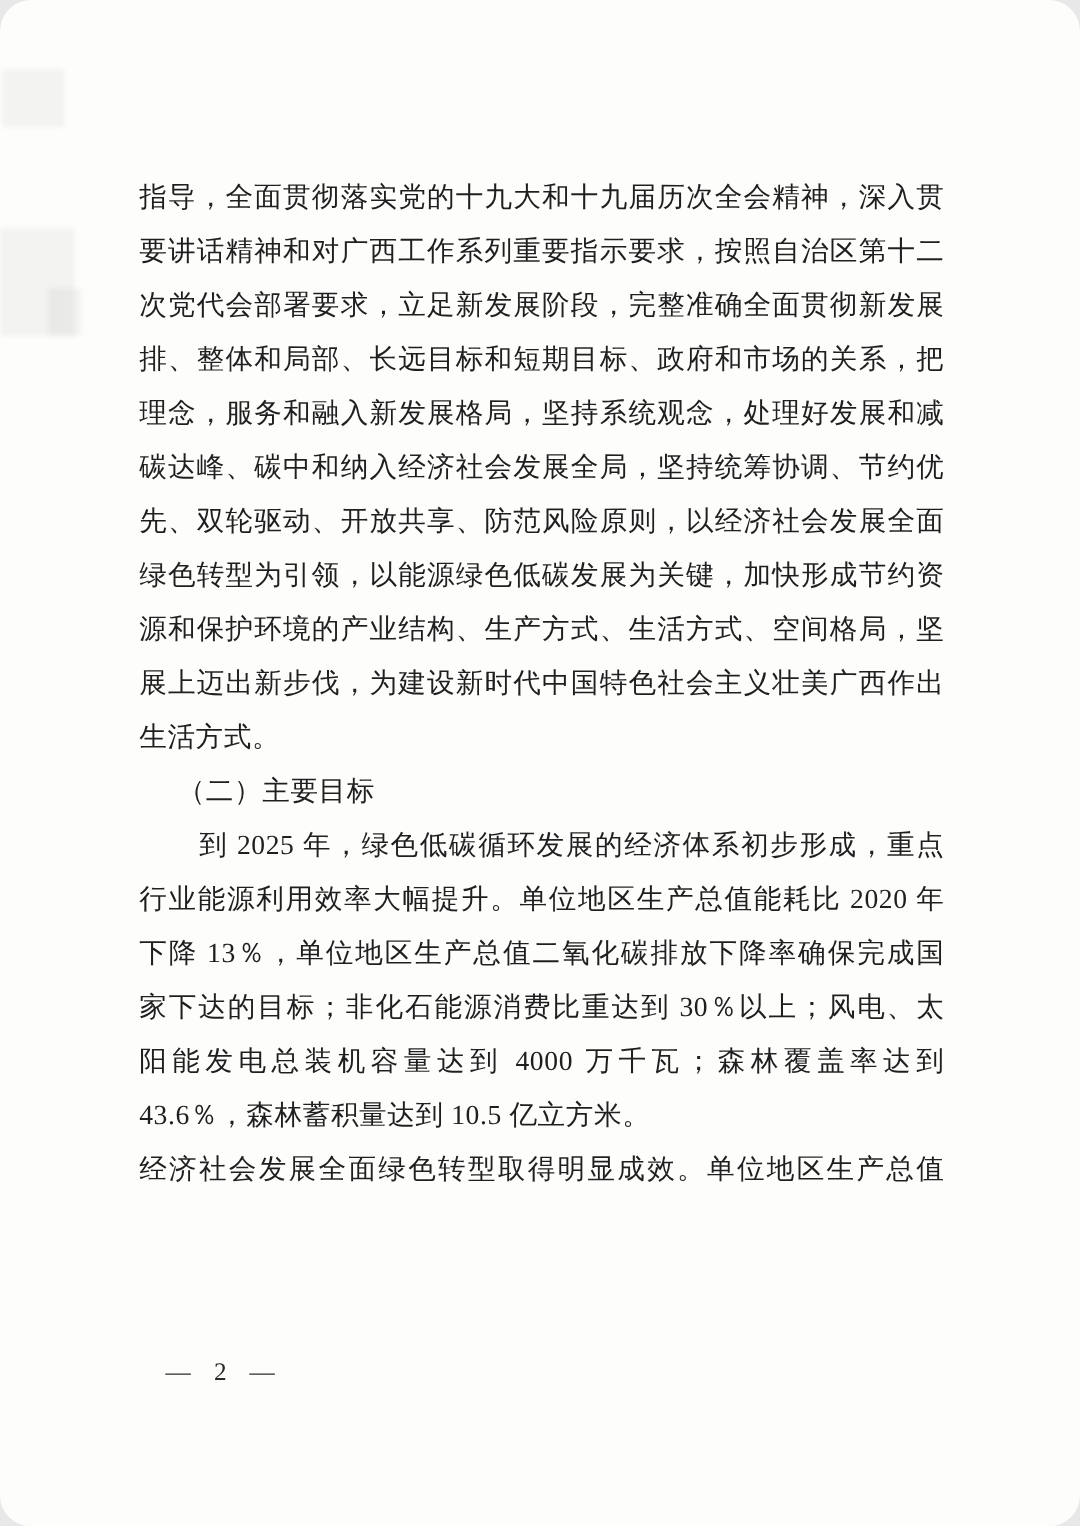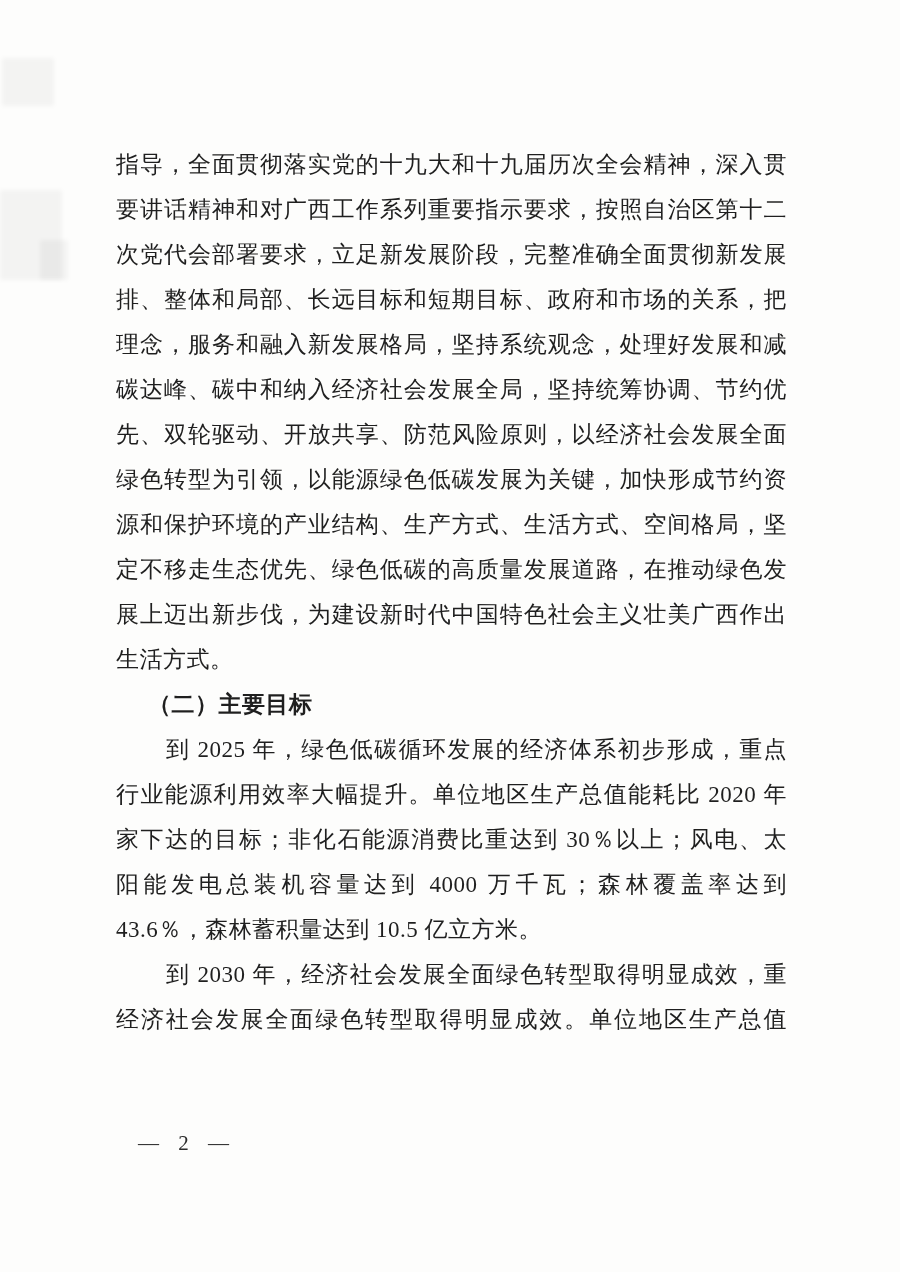--- a/index.html
+++ b/index.html
@@ -8,20 +8,21 @@
     background: #e8e8e8;
   }
   .page {
     position: relative;
     width: 900px;
     height: 1272px;
     background: #fdfdfc;
     overflow: hidden;
     font-family: "Liberation Serif", "DejaVu Serif", serif;
     color: #1f1f1f;
+    border-radius: 26px;
   }
   .content {
     position: absolute;
     left: 116px;
     top: 142px;
     width: 671px;
   }
   .line {
     height: 45px;
     line-height: 45px;
@@ -34,21 +35,21 @@
   .j {
     text-align: justify;
     text-align-last: justify;
     text-justify: inter-character;
   }
   
   .ind {
     padding-left: 50px;
   }
   .heading-line {
-    font-weight: bold;
+    font-weight: normal;
     padding-left: 32px;
   }
   .footer {
     position: absolute;
     left: 138px;
     top: 1128px;
     height: 30px;
     line-height: 30px;
     font-size: 21px;
     letter-spacing: 7px;
@@ -79,37 +80,36 @@
     <section>
       <div class="line j">指导，全面贯彻落实党的十九大和十九届历次全会精神，深入贯</div>
       <div class="line j">要讲话精神和对广西工作系列重要指示要求，按照自治区第十二</div>
       <div class="line j">次党代会部署要求，立足新发展阶段，完整准确全面贯彻新发展</div>
       <div class="line j">排、整体和局部、长远目标和短期目标、政府和市场的关系，把</div>
       <div class="line j">理念，服务和融入新发展格局，坚持系统观念，处理好发展和减</div>
       <div class="line j">碳达峰、碳中和纳入经济社会发展全局，坚持统筹协调、节约优</div>
       <div class="line j">先、双轮驱动、开放共享、防范风险原则，以经济社会发展全面</div>
       <div class="line j">绿色转型为引领，以能源绿色低碳发展为关键，加快形成节约资</div>
       <div class="line j">源和保护环境的产业结构、生产方式、生活方式、空间格局，坚</div>
-      <div class="line j">定不移走生态优先、绿色低碳的高质量发展道路，在推动绿色发</div>
       <div class="line j">展上迈出新步伐，为建设新时代中国特色社会主义壮美广西作出</div>
       <div class="line">生活方式。</div>
     </section>
 
     <div class="line heading-line">（二）主要目标</div>
 
     <section>
       <div class="line j ind">到 2025 年，绿色低碳循环发展的经济体系初步形成，重点</div>
       <div class="line j">行业能源利用效率大幅提升。单位地区生产总值能耗比 2020 年</div>
+      <div class="line j">下降 13％，单位地区生产总值二氧化碳排放下降率确保完成国</div>
       <div class="line j">家下达的目标；非化石能源消费比重达到 30％以上；风电、太</div>
       <div class="line j">阳能发电总装机容量达到 4000 万千瓦；森林覆盖率达到</div>
       <div class="line">43.6％，森林蓄积量达到 10.5 亿立方米。</div>
     </section>
 
     <section>
-      <div class="line j ind">到 2030 年，经济社会发展全面绿色转型取得明显成效，重</div>
       <div class="line j">经济社会发展全面绿色转型取得明显成效。单位地区生产总值</div>
     </section>
 
   </div>
 
   <div class="footer">— 2 —</div>
 
 </div>
 
 </body></html>

